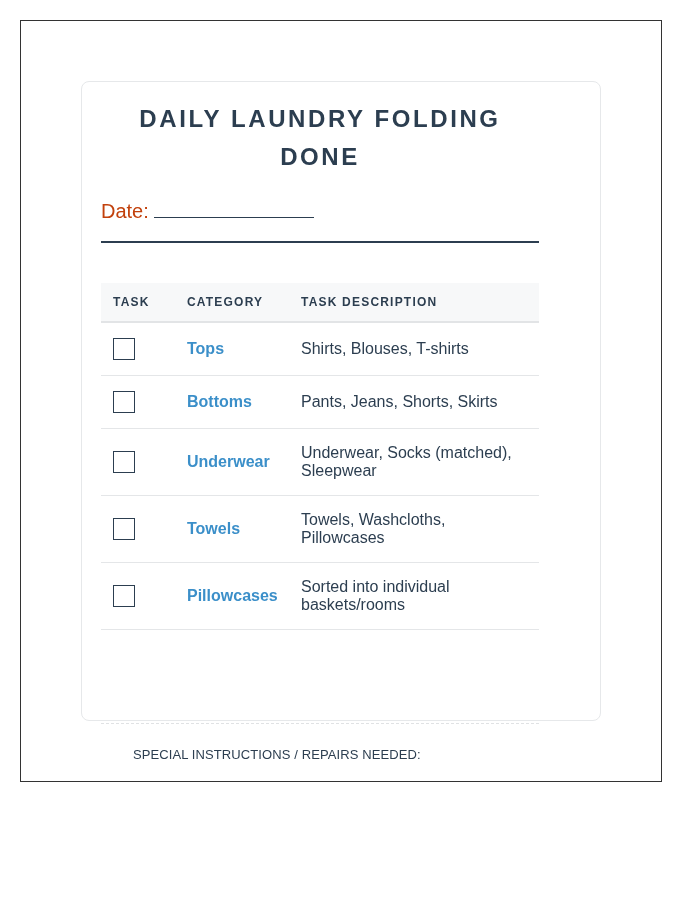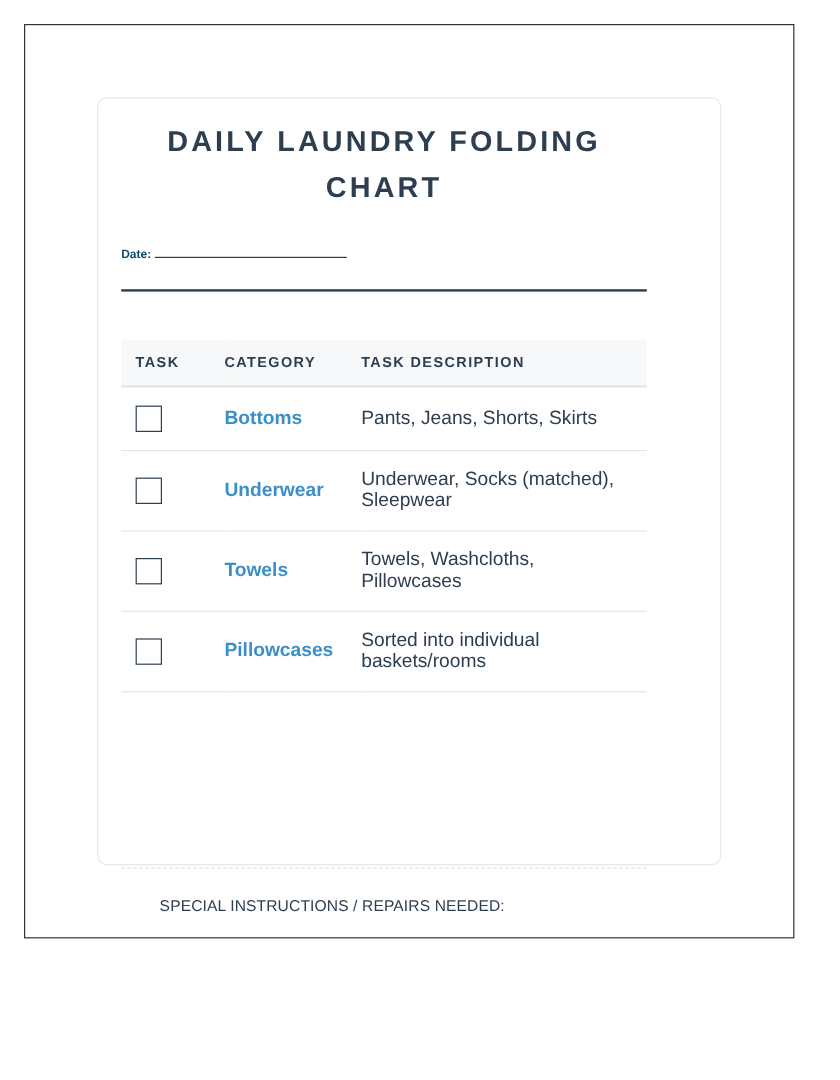--- a/index.html
+++ b/index.html
@@ -12,21 +12,21 @@
       position: absolute; left: 60px; top: 60px; width: 518px; height: 638px;
       border: 1px solid #e6e8ea; border-radius: 8px; background: #fff;
     }
     .title {
       position: absolute; left: 101px; top: 100px; width: 438px;
       text-align: center; font-weight: bold; font-size: 24px; letter-spacing: 2.6px;
       line-height: 38px; color: #2c3e50;
     }
     .meta {
       position: absolute; left: 101px; top: 200px; width: 438px; height: 20px;
-      font-size: 10px; color: #0c4a6e; font-weight: bold;
+      font-size: 20px; color: #c2410c;
     }
     .meta .date { position: absolute; left: 0; top: 0; }
     .meta .load { position: absolute; left: 236px; top: 0; }
     .meta .line { display: inline-block; border-bottom: 1px solid #2c3e50; height: 14px; vertical-align: baseline; }
     .rule {
       position: absolute; left: 101px; top: 241px; width: 438px; height: 2px; background: #2c3e50;
     }
     table {
       position: absolute; left: 101px; top: 283px; width: 438px; border-collapse: collapse;
     }
@@ -50,40 +50,47 @@
       position: absolute; left: 101px; top: 747px; font-size: 13px; color: #2c3e50; letter-spacing: 0.1px;
     }
   </style>
 </head>
 <body>
 
 <div class="frame">
   <div class="card"></div>
 </div>
 
-<div class="title">DAILY LAUNDRY FOLDING CHART</div>
+<div class="title">DAILY LAUNDRY FOLDING DONE</div>
 
 <div class="meta">
   <span class="date">
     <span>Date:</span>
     <span class="line" style="width:160px;"></span>
   </span>
 </div>
 
 <div class="rule"></div>
 
 <table>
   <thead>
     <tr>
       <th class="c1">TASK</th>
       <th class="c2">CATEGORY</th>
       <th class="c3">TASK DESCRIPTION</th>
     </tr>
   </thead>
   <tbody>
+    <tr class="r1">
+      <td class="c1">
+          <div class="cb"></div>
+        </td>
+      <td class="c2"><span class="cat">Tops</span></td>
+      <td class="desc">Shirts, Blouses, T-shirts</td>
+    </tr>
     <tr class="r1">
       <td class="c1">
           <div class="cb"></div>
         </td>
       <td class="c2"><span class="cat">Bottoms</span></td>
       <td class="desc">Pants, Jeans, Shorts, Skirts</td>
     </tr>
     <tr class="r2">
       <td class="c1">
           <div class="cb"></div>

